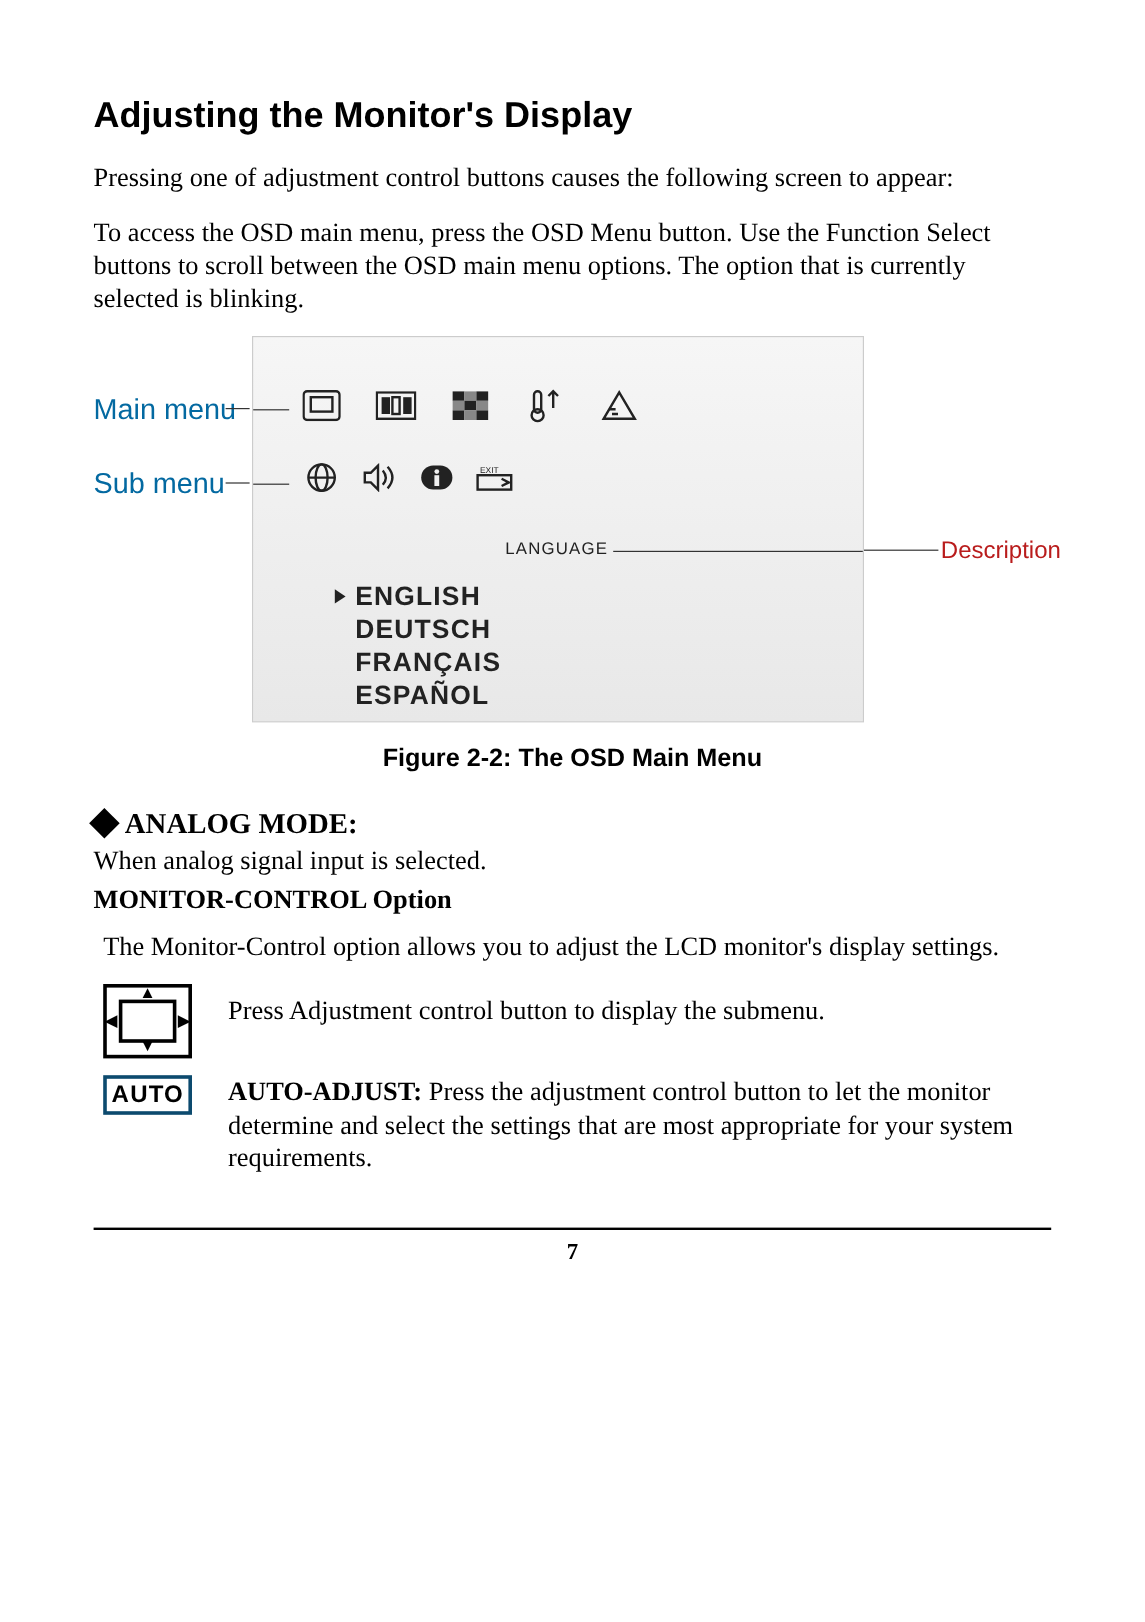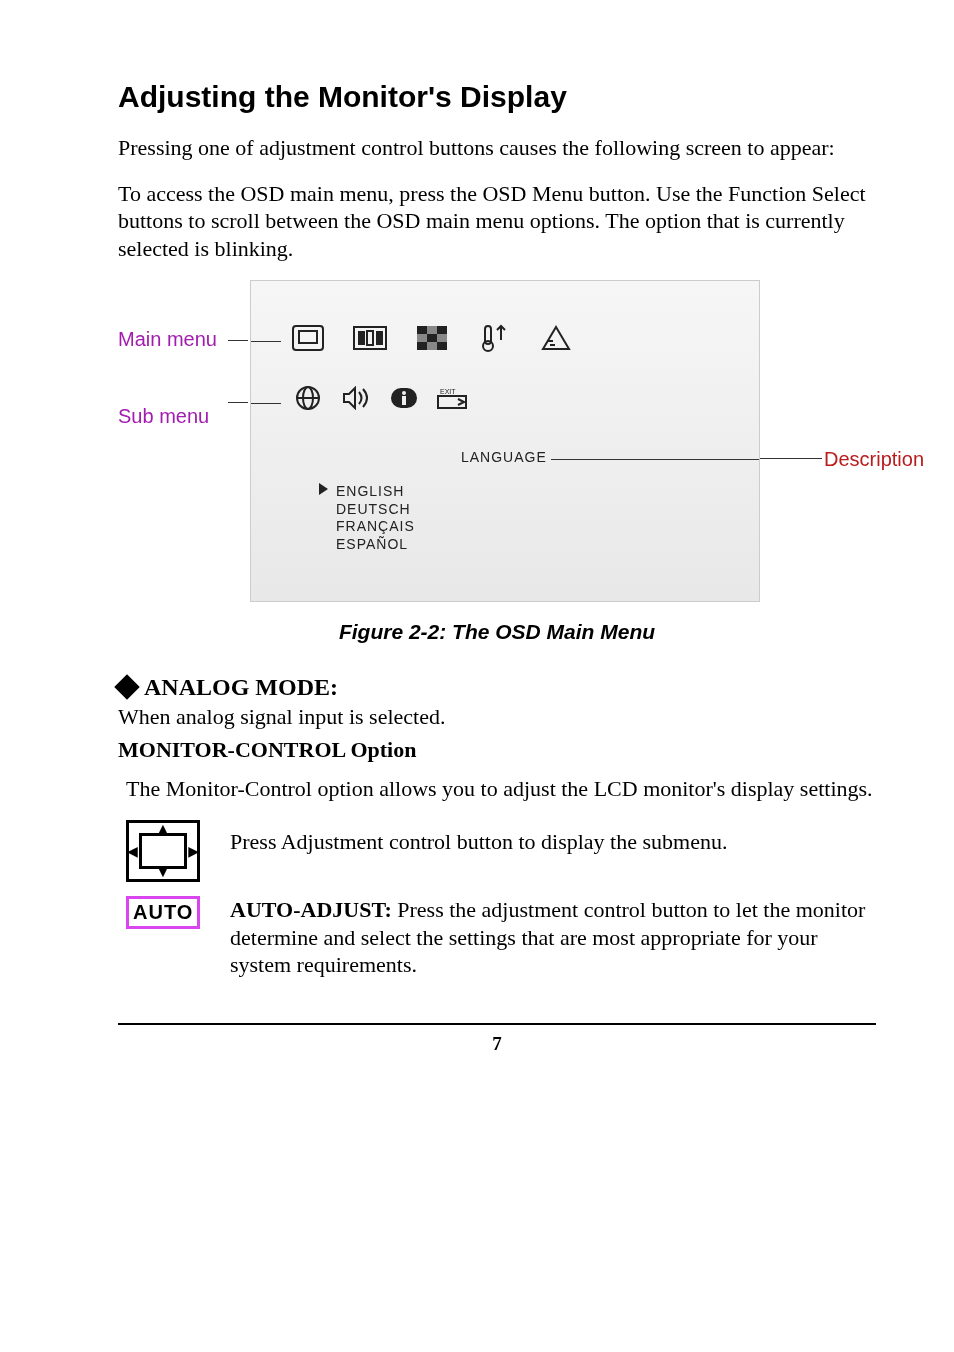--- a/index.html
+++ b/index.html
@@ -5,21 +5,21 @@
   body {
     margin: 0;
     padding: 0;
     background: #ffffff;
     font-family: "Times New Roman", Times, serif;
     color: #000000;
     width: 954px;
     box-sizing: border-box;
   }
   .page {
-    padding: 80px 78px 40px 118px;
+    padding: 80px 78px 40px 78px;
   }
   h1 {
     font-family: Arial, Helvetica, sans-serif;
     font-weight: bold;
     font-size: 30px;
     margin: 0 0 20px 0;
   }
   h2 {
     font-family: "Times New Roman", Times, serif;
     font-weight: bold;
@@ -32,27 +32,27 @@
     margin: 0 0 18px 0;
   }
   .figure-wrap {
     display: flex;
     align-items: stretch;
     margin: 6px 0 18px 0;
   }
   .fig-left-labels {
     width: 132px;
     font-family: Arial, Helvetica, sans-serif;
-    font-size: 20px;
-    color: #a21caf;
+    font-size: 24px;
+    color: #0369a1;
     position: relative;
     text-align: right;
   }
   .fig-left-labels .lbl1 { position: absolute; top: 48px; left: 0; white-space: nowrap;}
-  .fig-left-labels .lbl2 { position: absolute; top: 125px; left: 0; white-space: nowrap;}
+  .fig-left-labels .lbl2 { position: absolute; top: 110px; left: 0; white-space: nowrap;}
   .osd-box {
     width: 508px;
     height: 320px;
     background: linear-gradient(to bottom, #f6f6f6 0%, #e8e8e8 100%);
     border: 1px solid #ccc;
     position: relative;
     font-family: Arial, Helvetica, sans-serif;
   }
   .osd-row1 {
     position: absolute;
@@ -76,23 +76,24 @@
     left: 190px;
     font-size: 14px;
     letter-spacing: 1px;
     color: #222;
     margin-left: 20px;
   }
   .osd-langs {
     position: absolute;
     top: 202px;
     left: 68px;
-    font-size: 14px;
+    font-size: 22px;
     letter-spacing: 1px;
     color: #222;
+    font-weight: bold;
   }
   .osd-langs div { line-height: 1.25; }
   .tri { display:inline-block; width:0; height:0; border-top:6px solid transparent; border-bottom:6px solid transparent; border-left:9px solid #222; margin-right:8px; vertical-align: 1px;}
   .osd-icon {
     width: 34px; height: 26px;
     display: inline-flex; align-items: center; justify-content: center;
     color: #222;
     font-size: 18px;
   }
   .fig-right-labels {
@@ -106,21 +107,20 @@
   
   .conn {
     position: absolute;
     background: #333;
     height: 1px;
   }
   .figure-caption {
     text-align: center;
     font-family: Arial, Helvetica, sans-serif;
     font-weight: bold;
-    font-style: italic;
     font-size: 21px;
     margin: 10px 0 30px 0;
   }
   .analog-head {
     font-weight: bold;
     font-size: 24px;
     margin: 4px 0 2px 0;
   }
   .diamond {
     display: inline-block;
@@ -162,21 +162,21 @@
     top: 10px; left: 10px; right: 10px; bottom: 10px;
     border: 3px solid #000;
   }
   .big-icon.monitor .ar { position:absolute; font-size:14px; }
   .big-icon.monitor .ar.t { top:-2px; left:50%; transform:translateX(-50%);}
   .big-icon.monitor .ar.b { bottom:-2px; left:50%; transform:translateX(-50%);}
   .big-icon.monitor .ar.l { left:-2px; top:50%; transform:translateY(-50%);}
   .big-icon.monitor .ar.r { right:-2px; top:50%; transform:translateY(-50%);}
   .auto-icon {
     width: 74px;
-    border: 3px solid #d946ef;
+    border: 3px solid #0c4a6e;
     box-sizing: border-box;
     text-align: center;
     font-family: Arial, sans-serif;
     font-weight: bold;
     font-size: 20px;
     letter-spacing: 1px;
     padding: 2px 4px;
   }
   .footer-line {
     border-top: 2px solid #000;

